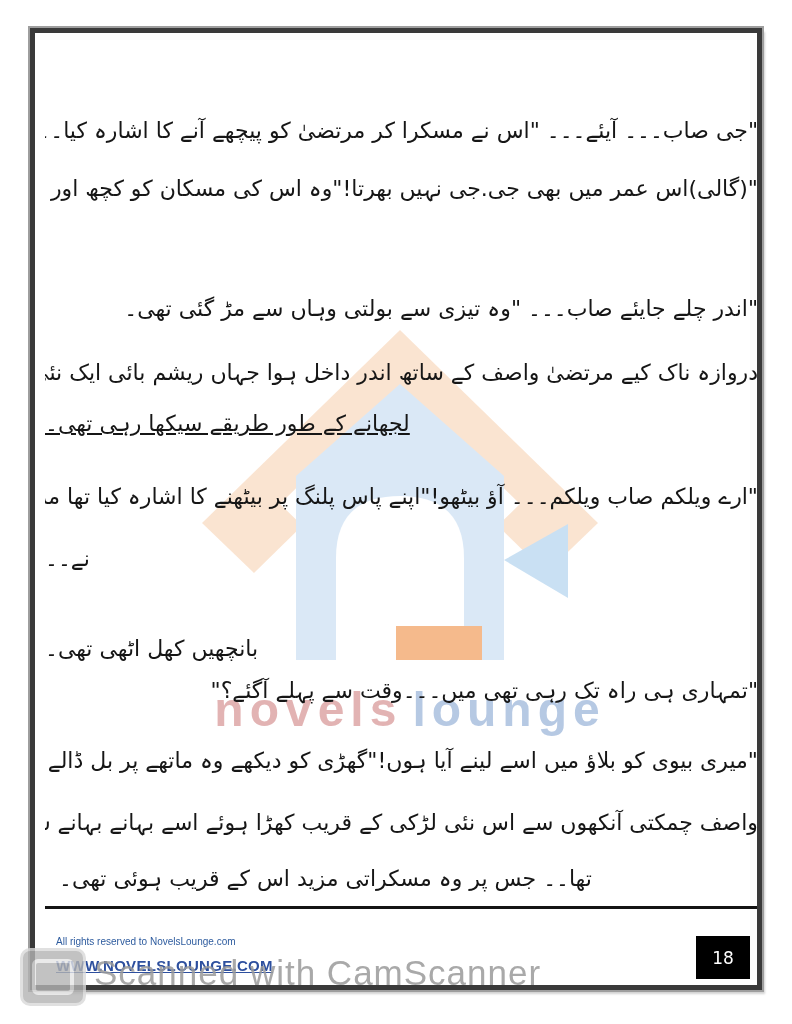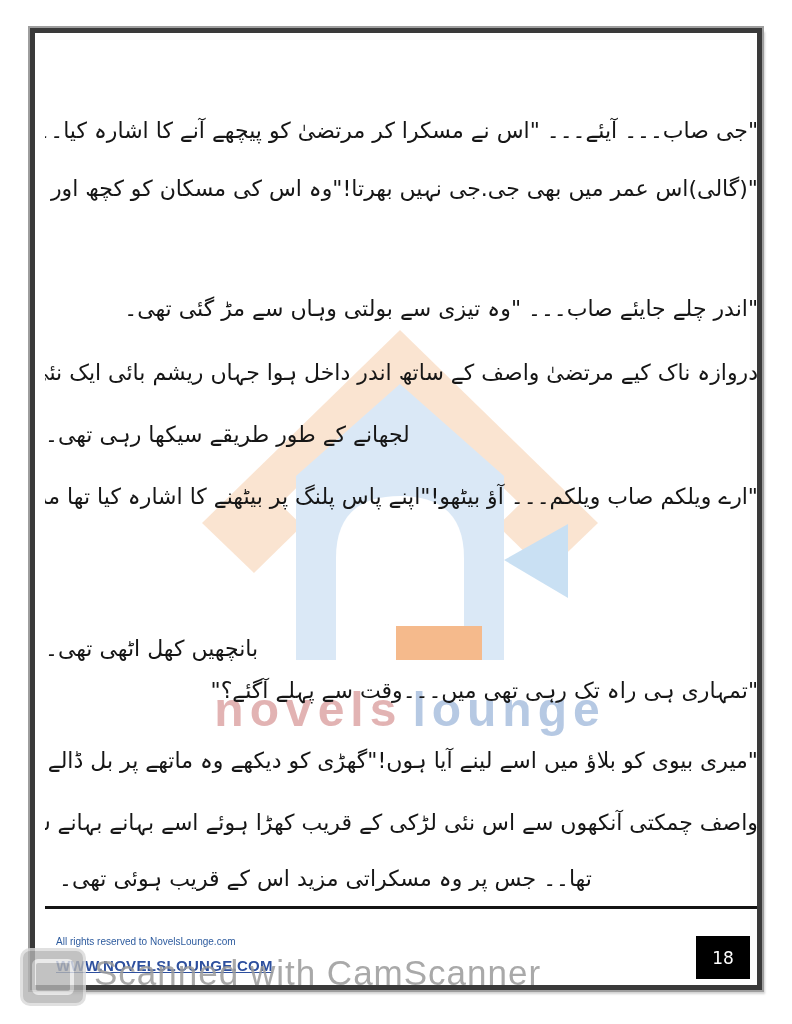--- a/index.html
+++ b/index.html
@@ -17,21 +17,21 @@
   .hd-by{font-size:13.5px;font-weight:bold;color:#4a6cb3;letter-spacing:1px;line-height:18px;}
   .hd-site{font-size:13.5px;font-weight:bold;color:#262626;letter-spacing:1px;line-height:18px;}
 
   
   .u-line{position:absolute;left:45px;right:34px;height:52px;z-index:2;
           direction:rtl;font-family:"DejaVu Sans",sans-serif;font-size:22px;color:#161616;
           line-height:50px;white-space:nowrap;overflow:hidden;}
   .al-r{text-align:right;}
   .al-l{text-align:left;}
   .ln1{top:106px;} .ln2{top:164px;} .ln3{top:224px;} .ln4{top:284px;}
-  .ln5{top:348px;} .ln6{top:410px;} .ln7{top:472px;} .ln8{top:534px;}
+  .ln5{top:348px;} .ln6{top:399px;text-decoration:underline;} .ln7{top:472px;} .ln8{top:534px;}
   .ln9{top:624px;} .ln10{top:666px;} .ln11{top:736px;} .ln12{top:798px;}
   .ln13{top:854px;padding-left:14px;}
 
   
   .divider{position:absolute;left:45px;top:906px;width:712px;height:3px;background:#141414;z-index:2;}
 
   
   .wm-logo{position:absolute;left:200px;top:328px;width:400px;height:350px;opacity:.55;z-index:1;}
   .wm-text{position:absolute;left:150px;top:682px;width:520px;z-index:1;text-align:center;
            font-family:"Liberation Sans",sans-serif;font-weight:bold;font-size:48px;
@@ -74,20 +74,21 @@
 
   <div class="frame"></div>
 
 
   <div class="u-line ln1 al-r" dir="rtl" lang="ur">"جی صاب۔۔۔ آیئے۔۔۔ "اس نے مسکرا کر مرتضیٰ کو پیچھے آنے کا اشارہ کیا۔۔</div>
   <div class="u-line ln2 al-r" dir="rtl" lang="ur">"(گالی)اس عمر میں بھی جی.جی نہیں بھرتا!"وہ اس کی مسکان کو کچھ اور ہی سمجھتا سر جھٹکتا بڑبڑائے اس</div>
   <div class="u-line ln4 al-r" dir="rtl" lang="ur">"اندر چلے جایئے صاب۔۔۔ "وہ تیزی سے بولتی وہاں سے مڑ گئی تھی۔</div>
   <div class="u-line ln5 al-r" dir="rtl" lang="ur">دروازہ ناک کیے مرتضیٰ واصف کے ساتھ اندر داخل ہوا جہاں ریشم بائی ایک نئی آئی لڑکی کو مردوں کو</div>
   <div class="u-line ln6 al-l" dir="rtl" lang="ur">لجھانے کے طور طریقے سیکھا رہی تھی۔</div>
   <div class="u-line ln7 al-r" dir="rtl" lang="ur">"ارے ویلکم صاب ویلکم۔۔۔ آؤ بیٹھو!"اپنے پاس پلنگ پر بیٹھنے کا اشارہ کیا تھا مرتضیٰ کو ریشم بائی</div>
+  <div class="u-line ln8 al-l" dir="rtl" lang="ur">نے۔۔</div>
   <div class="u-line ln9 al-l" dir="rtl" lang="ur">بانچھیں کھل اٹھی تھی۔</div>
   <div class="u-line ln10 al-r" dir="rtl" lang="ur">"تمہاری ہی راہ تک رہی تھی میں۔۔۔وقت سے پہلے آگئے؟"</div>
   <div class="u-line ln11 al-r" dir="rtl" lang="ur">"میری بیوی کو بلاؤ میں اسے لینے آیا ہوں!"گھڑی کو دیکھے وہ ماتھے پر بل ڈالے بولا۔</div>
   <div class="u-line ln12 al-r" dir="rtl" lang="ur">واصف چمکتی آنکھوں سے اس نئی لڑکی کے قریب کھڑا ہوئے اسے بہانے بہانے سے چھوئے جارہا</div>
   <div class="u-line ln13 al-l" dir="rtl" lang="ur">تھا۔۔ جس پر وہ مسکراتی مزید اس کے قریب ہوئی تھی۔</div>
 
   <div class="divider"></div>
 
   <div class="ft-rights">All rights reserved to NovelsLounge.com</div>
   <div class="ft-url">WWW.NOVELSLOUNGE.COM</div>

